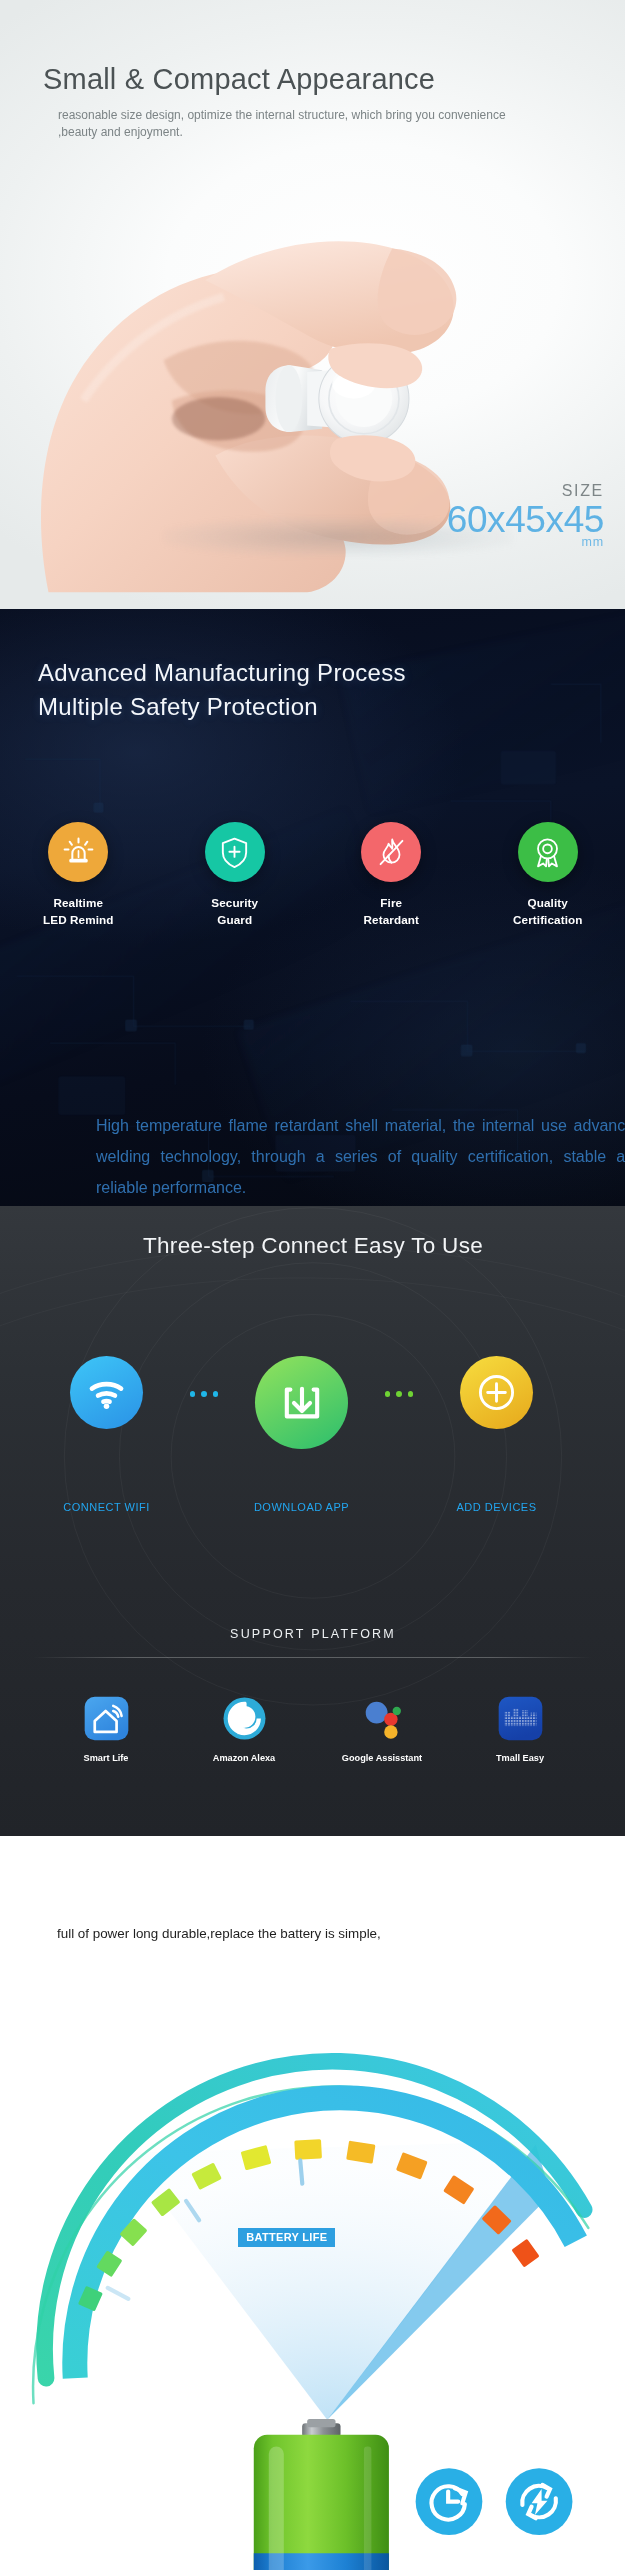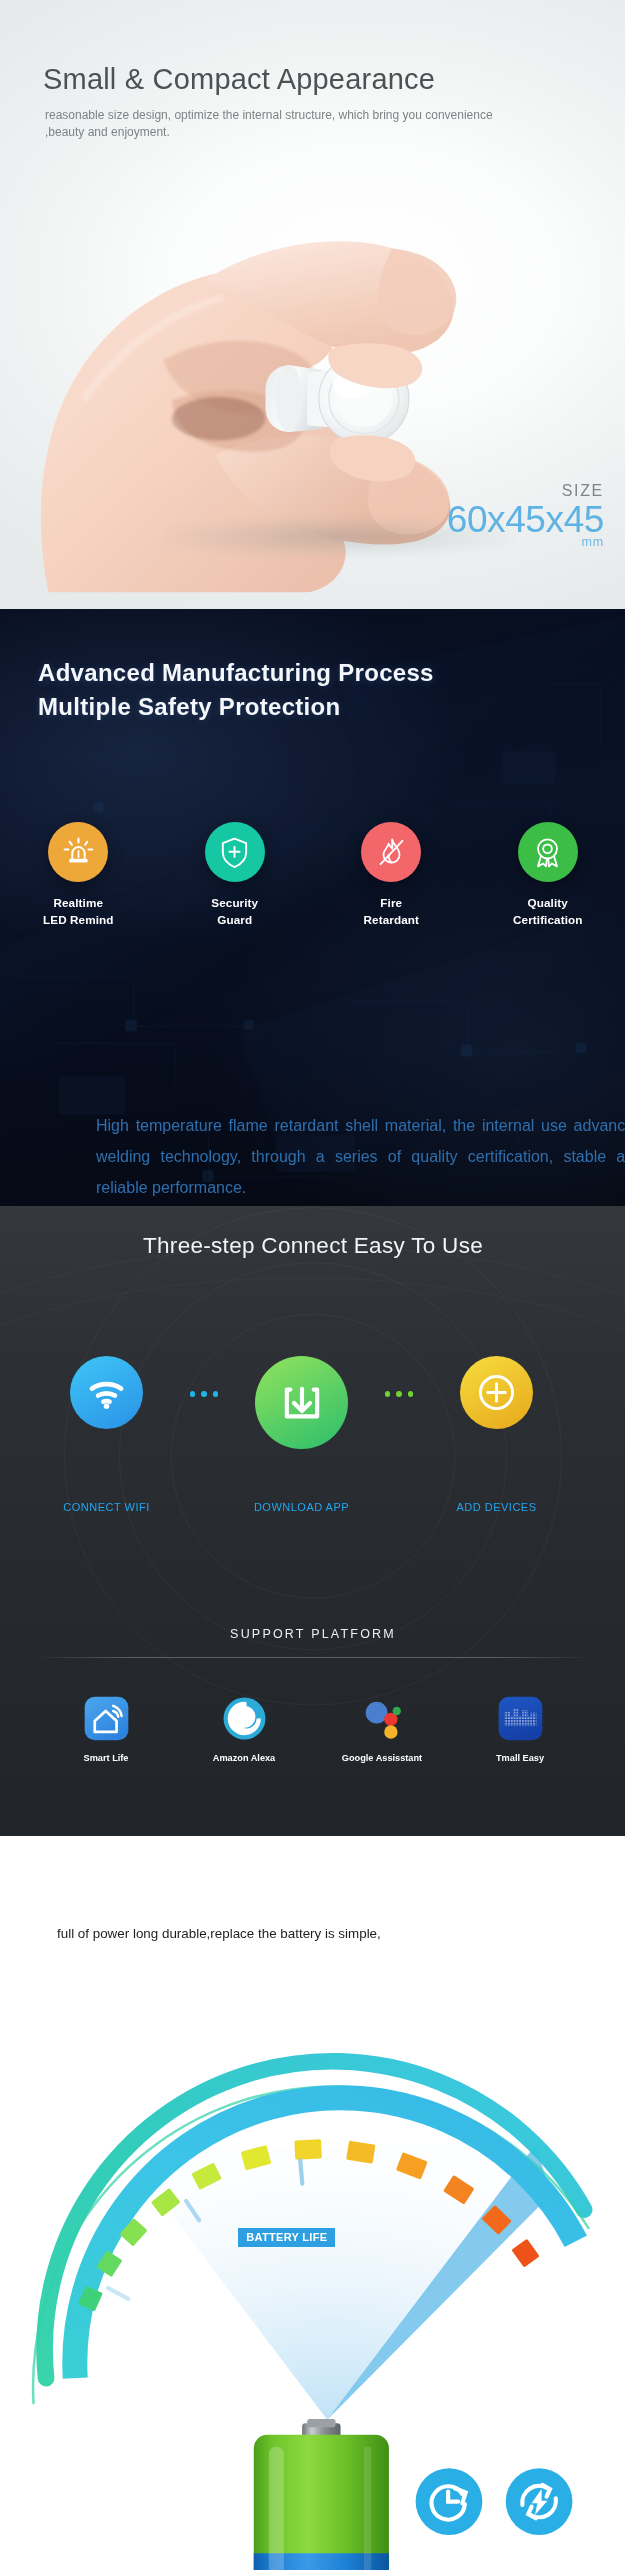--- a/index.html
+++ b/index.html
@@ -18,21 +18,21 @@
       radial-gradient(ellipse 517px 359px at 58% 46%, #ffffff 0%, #fbfcfc 38%, #eef1f1 72%, #e6eaea 100%),
       linear-gradient(160deg,#e7ebeb 0%,#eef1f1 55%,#e4e8e8 100%);
   }
   #panel-appearance .p1-inner { position:absolute; inset:0; }
   .p1-title {
     position:absolute; left:43px; top:63px;
     font-size:29px; font-weight:300; letter-spacing:0.2px;
     color:#4b5254;
   }
   .p1-sub {
-    position:absolute; left:45px; top:107px; width:467px;
+    position:absolute; left:58px; top:107px; width:467px;
     font-size:12px; line-height:1.42; font-weight:400; color:#7c8486;
   }
   .p1-size-wrap { position:absolute; right:22px; top:482px; text-align:right; }
   .p1-size-label { font-size:16px; letter-spacing:1.7px; color:#7d8587; font-weight:400; }
   .p1-size-value { font-size:37px; font-weight:300; color:#5eb2e4; line-height:1.08; letter-spacing:-0.4px; }
   .p1-size-unit  { font-size:12.5px; color:#6fb9e6; letter-spacing:0.8px; margin-top:-5px; }
 
   
   .hand-stage { position:absolute; left:0; top:125px; width:626px; height:484px; }
   .hand-shadow {
@@ -45,21 +45,21 @@
   #panel-manufacturing {
     height:597px;
     background:
       radial-gradient(ellipse 467px 275px at 22% 24%, rgba(34,52,86,.55) 0%, rgba(10,18,36,0) 70%),
       radial-gradient(ellipse 434px 267px at 82% 74%, rgba(26,44,74,.42) 0%, rgba(8,14,30,0) 72%),
       linear-gradient(172deg,#070d1e 0%,#0a1328 38%,#070c1b 72%,#050913 100%);
   }
   .circuit { position:absolute; inset:0; opacity:.45; }
   .p2-title {
     position:absolute; left:38px; top:47px;
-    font-size:24px; font-weight:700; color:#f4f7fb; line-height:1.42; letter-spacing:0.3px;
+    font-size:24px; font-weight:400; color:#f4f7fb; line-height:1.42; letter-spacing:0.3px;
     text-shadow:0 0.8px 8.3px rgba(90,150,230,.25);
   }
   .feature-row { position:absolute; left:0; top:213px; width:626px; display:flex; }
   .feature { flex:1; display:flex; flex-direction:column; align-items:center; }
   .feature-circle {
     width:60px; height:60px; border-radius:50%;
     display:flex; align-items:center; justify-content:center;
     box-shadow:0 4.2px 15px rgba(0,0,0,.35);
   }
   .feature-label {

